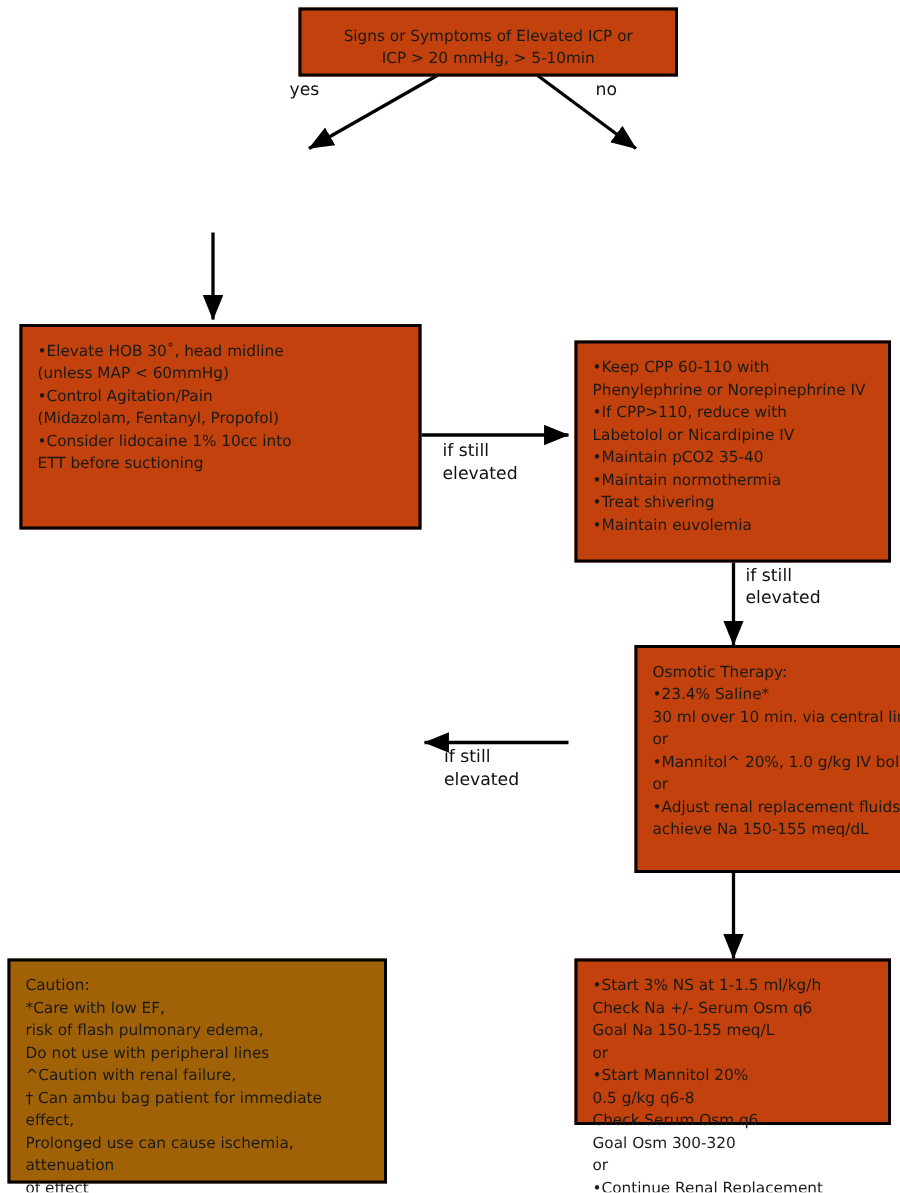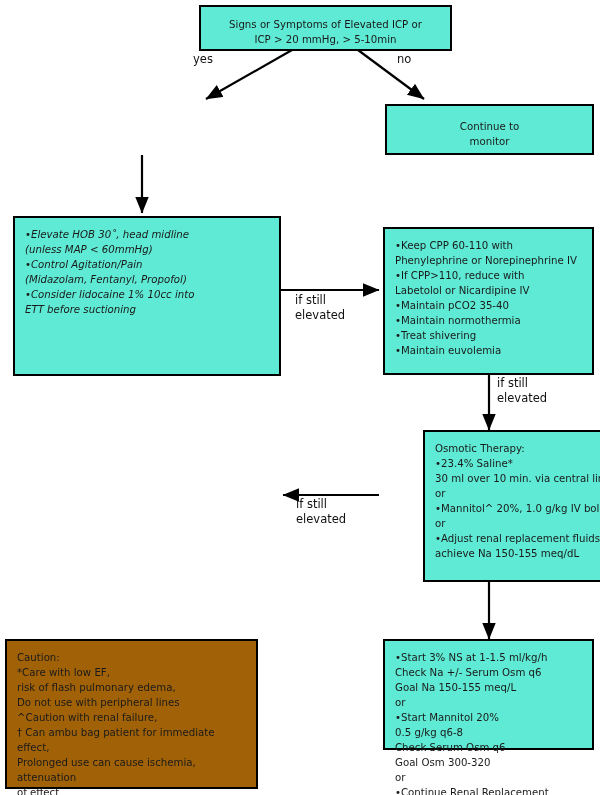--- a/index.html
+++ b/index.html
@@ -14,21 +14,21 @@
   #canvas {
     position: relative;
     width: 600px;
     height: 795px;
     background: #ffffff;
     overflow: hidden;
   }
   .box {
     position: absolute;
     box-sizing: border-box;
-    background: #5eead4;
+    background: #c2410c;
     border: 2px solid #000000;
     font-size: 10.2px;
     line-height: 15px;
     color: #1a1a1a;
   }
   .box.dark {
     background: #a16207;
   }
   .box .inner {
     padding: 9px 10px;
@@ -94,26 +94,22 @@
 
   <div class="box center" style="left:199px; top:5px; width:253px; height:46px;">
     <div class="inner">Signs or Symptoms of Elevated ICP or
 ICP &gt; 20 mmHg, &gt; 5-10min</div>
   </div>
 
   <div class="edge-label" style="left:193px; top:52px;">yes</div>
   <div class="edge-label" style="left:397px; top:52px;">no</div>
 
 
-  <div class="box center" style="left:385px; top:104px; width:209px; height:51px;">
-    <div class="inner">Continue to
-monitor</div>
-  </div>
 
-  <div class="box" style="left:13px; top:216px; width:268px; height:160px;font-style:italic;">
+  <div class="box" style="left:13px; top:216px; width:268px; height:137px;">
     <div class="inner">•Elevate HOB 30˚, head midline
 (unless MAP &lt; 60mmHg)
 •Control Agitation/Pain
 (Midazolam, Fentanyl, Propofol)
 •Consider lidocaine 1% 10cc into
 ETT before suctioning</div>
   </div>
 
   <div class="box" style="left:383px; top:227px; width:211px; height:148px;">
     <div class="inner">•Keep CPP 60-110 with

